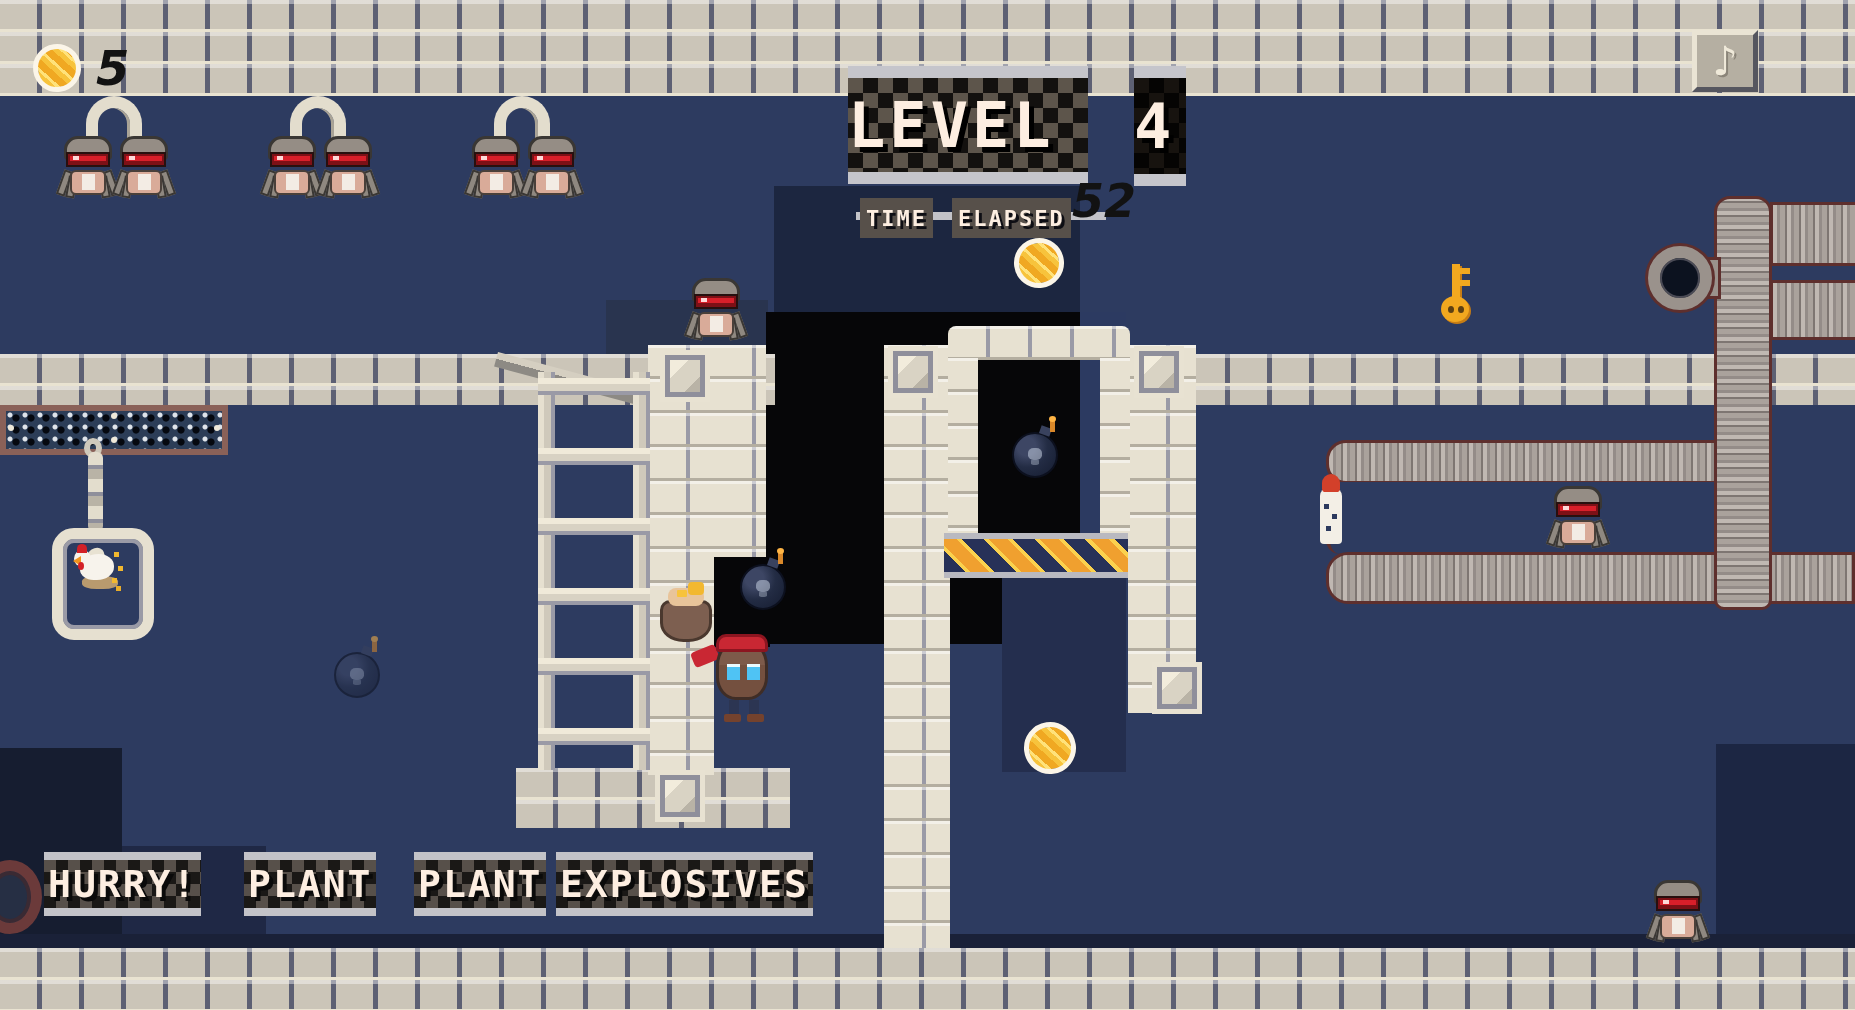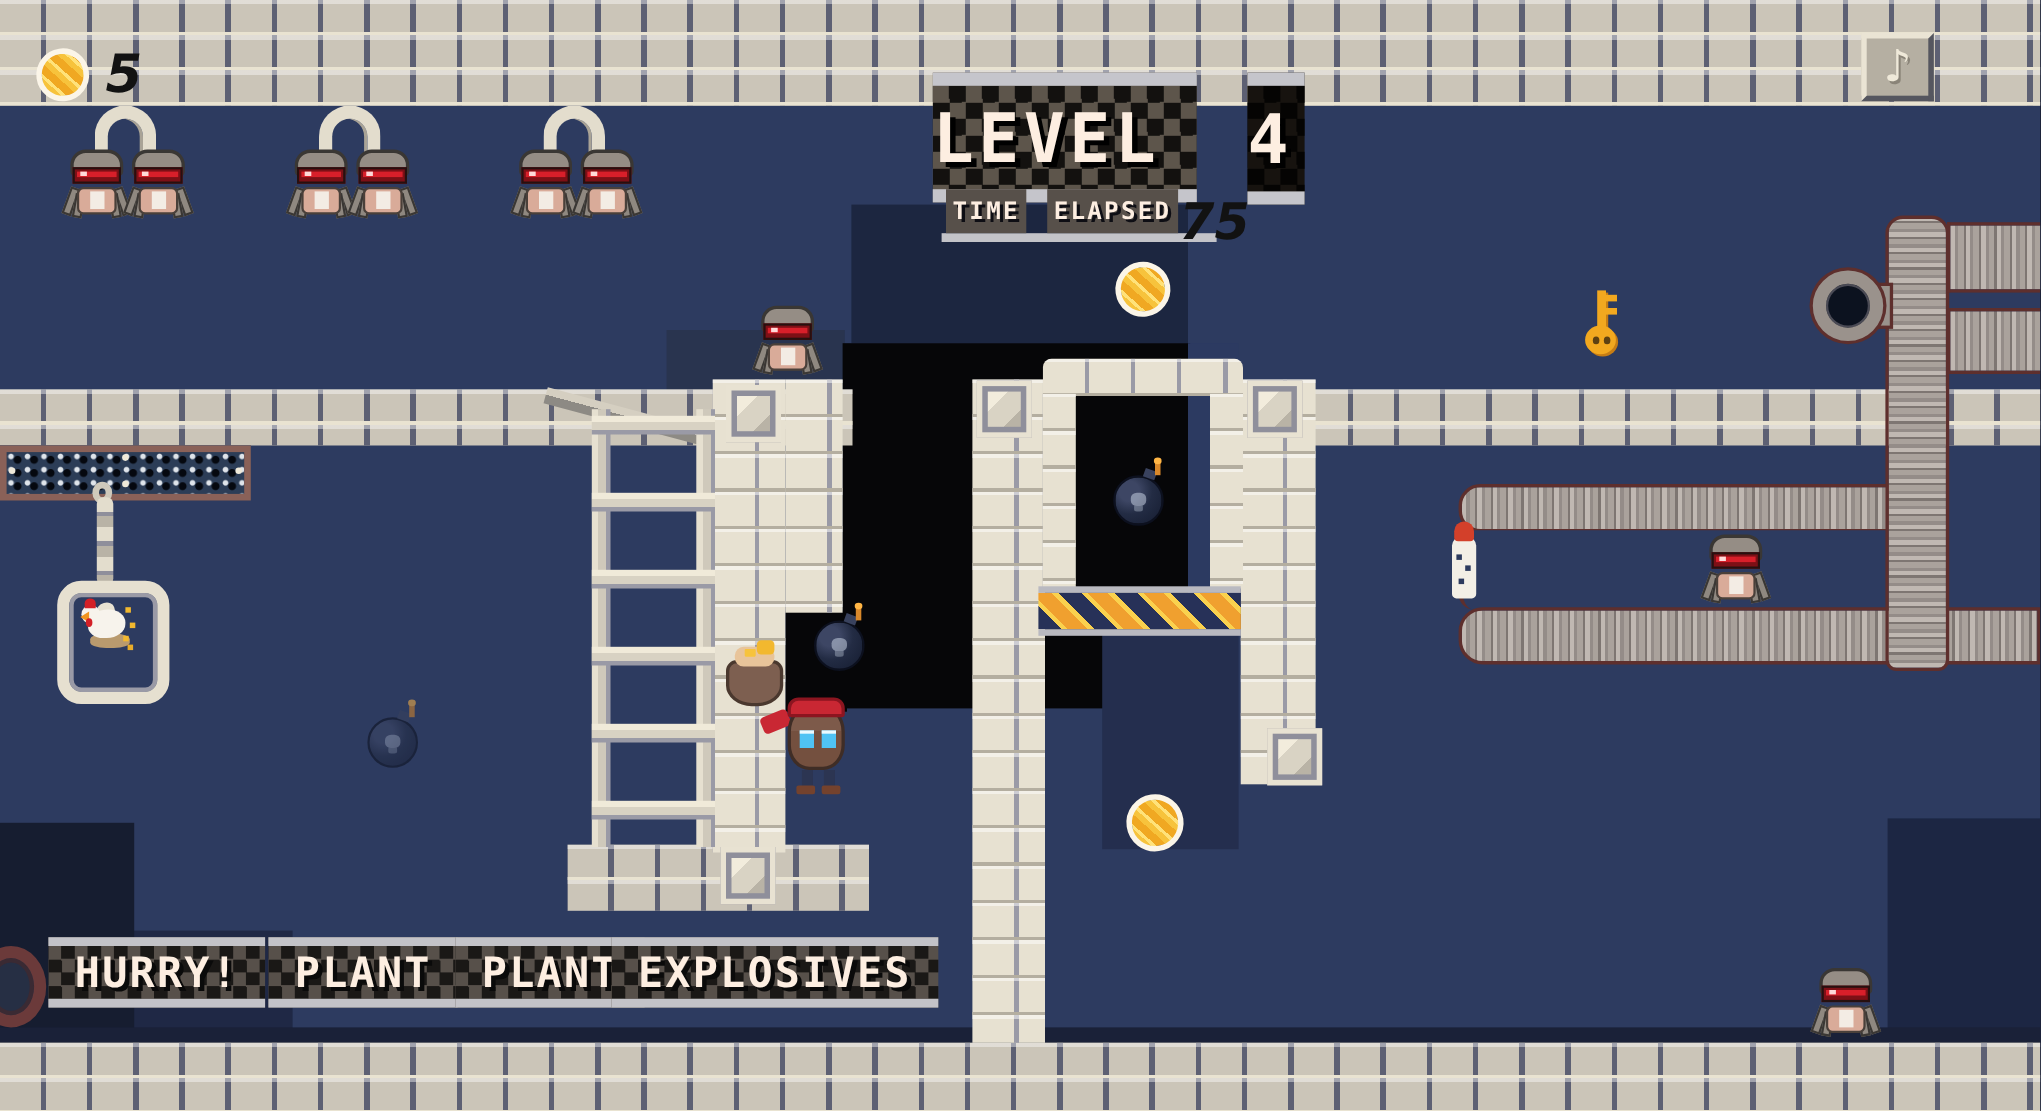--- a/index.html
+++ b/index.html
@@ -191,31 +191,31 @@
   .sign{box-sizing:border-box;background-color:#5d554b;
     background-image:repeating-conic-gradient(rgba(0,0,0,.8) 0% 25%,transparent 0% 50%);
     background-size:30px 30px;border-top:12px solid #c5c5cb;border-bottom:12px solid #c5c5cb;
     display:flex;align-items:center;justify-content:flex-start;}
   .sign-level{left:848px;top:66px;width:240px;height:118px;}
   .sign-num{left:1134px;top:66px;width:52px;height:120px;background-color:#17130f;}
   .sign-text{color:#fdeee1;font:700 62px "DejaVu Sans Mono",monospace;letter-spacing:4px;
     text-shadow:5px 5px 0 #000;}
   .sign-num .sign-text{letter-spacing:0;}
 
-  .time-chip{position:absolute;top:172px;height:40px;background:#57504a;color:#fdeee1;
+  .time-chip{position:absolute;top:198px;height:40px;background:#57504a;color:#fdeee1;
     font:700 22px "DejaVu Sans Mono",monospace;letter-spacing:2px;text-shadow:3px 3px 0 #0e0e14;
     display:flex;align-items:center;padding:0 6px;}
   .time-bar{left:856px;top:212px;width:250px;height:8px;background:#c3c3c8;}
   .time-value{left:1072px;top:174px;font:italic 700 46px "DejaVu Sans",sans-serif;color:#121212;}
 
   .chip{position:absolute;top:852px;height:64px;box-sizing:border-box;
     background-color:#57504a;background-image:repeating-conic-gradient(rgba(0,0,0,.7) 0% 25%,transparent 0% 50%);
     background-size:24px 24px;border-top:8px solid #c3c3c8;border-bottom:8px solid #c3c3c8;
     color:#fdeee1;font:700 38px "DejaVu Sans Mono",monospace;letter-spacing:2px;
-    text-shadow:4px 4px 0 #0a0a0a;display:flex;align-items:center;padding:0 24px;}
+    text-shadow:4px 4px 0 #0a0a0a;display:flex;align-items:center;padding:0 4px;}
 
   .music-btn{left:1692px;top:30px;width:66px;height:62px;box-sizing:border-box;background:#b5afa2;
     border:5px solid #eae4d4;border-right-color:#55565f;border-bottom-color:#55565f;
     display:flex;align-items:center;justify-content:center;
     color:#efe9d9;font:700 40px "DejaVu Sans",sans-serif;text-shadow:2px 2px 0 #8a8478;cursor:pointer;}
 </style>
 </head>
 <body>
 
 <div class="stage">
@@ -319,21 +319,21 @@
 
   <div class="abs sign sign-level">
     <span class="sign-text">LEVEL</span>
   </div>
   <div class="abs sign sign-num">
     <span class="sign-text">4</span>
   </div>
   <div class="abs time-bar"></div>
   <div class="time-chip" style="left:860px">TIME</div>
   <div class="time-chip" style="left:952px">ELAPSED</div>
-  <div class="abs time-value">75</div>
+  <div class="abs time-value">52</div>
 
   <div class="music-btn abs">
     <span>♪</span>
   </div>
 
   <div class="chip" style="left:44px">HURRY!</div>
   <div class="chip" style="left:244px">PLANT</div>
   <div class="chip" style="left:414px">PLANT</div>
   <div class="chip" style="left:556px">EXPLOSIVES</div>
 

